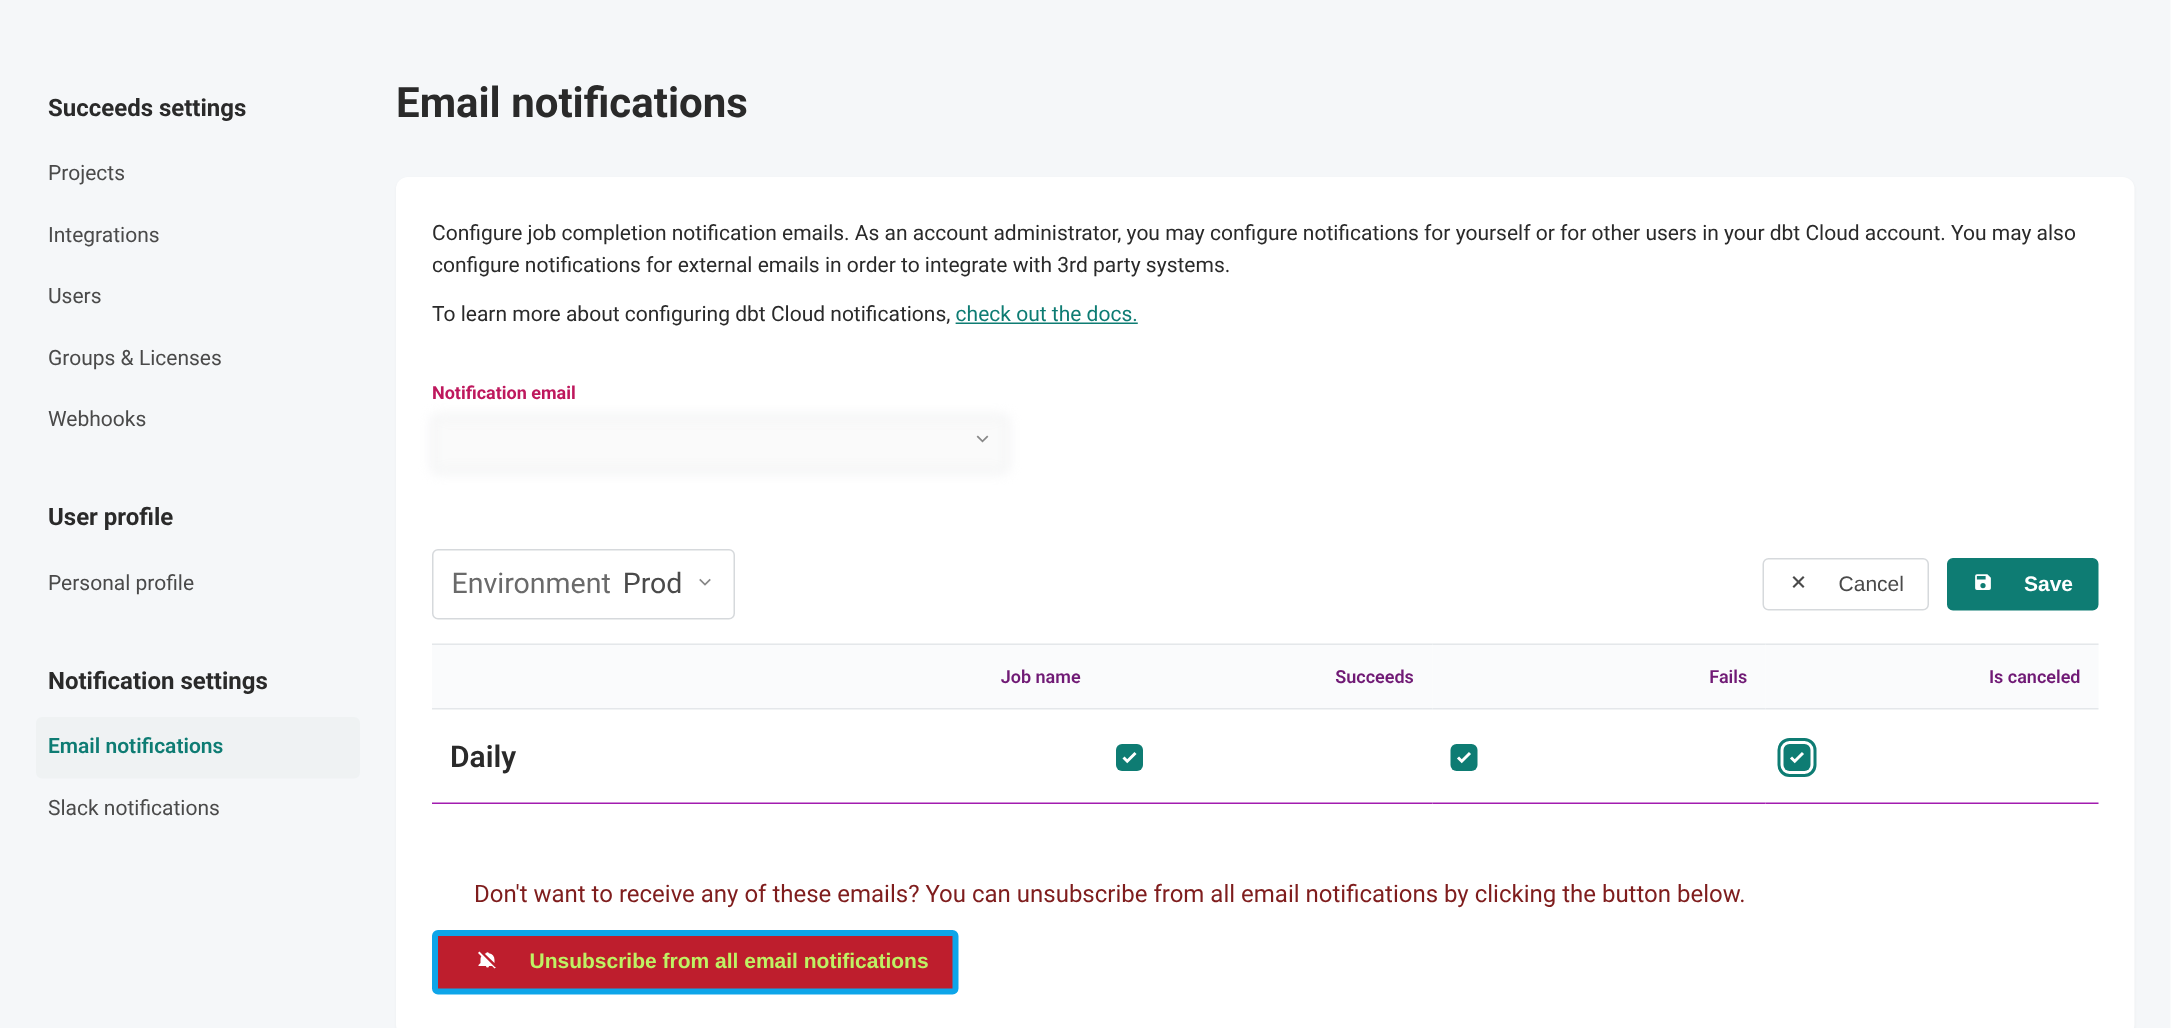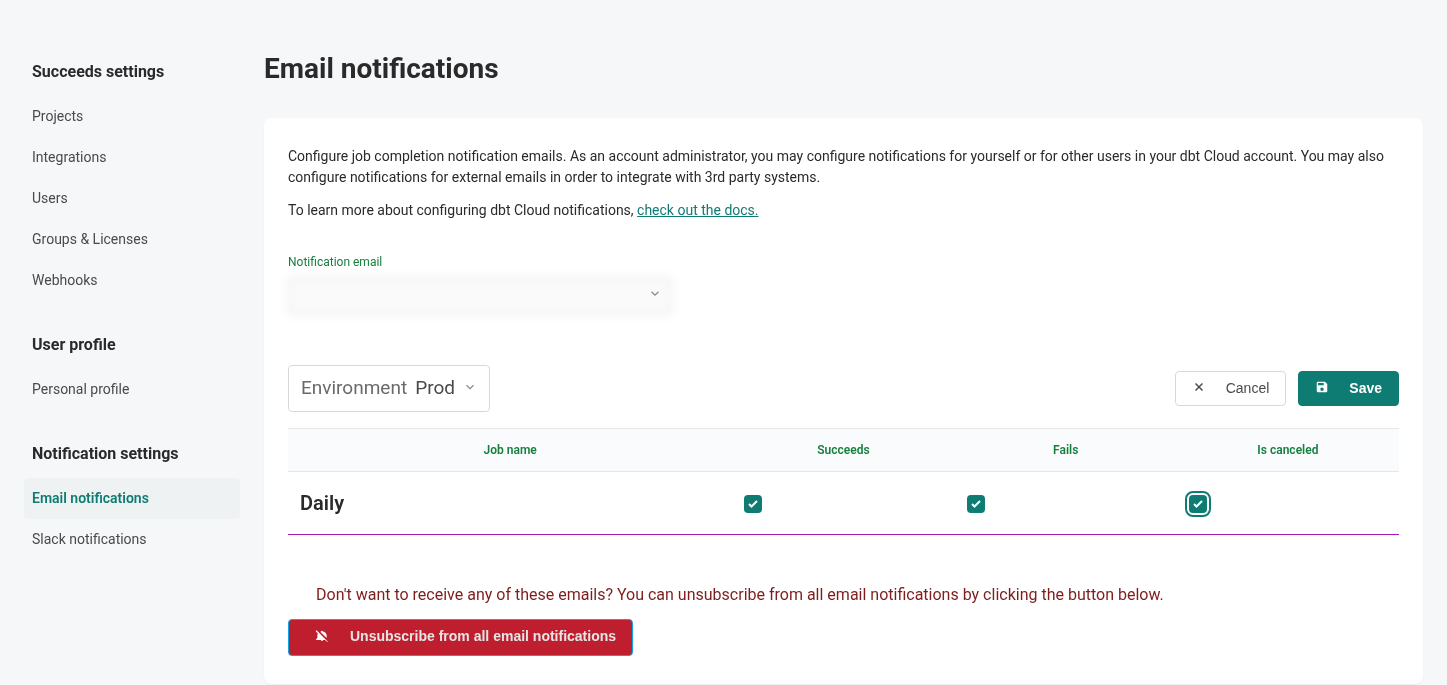--- a/index.html
+++ b/index.html
@@ -75,22 +75,22 @@
       color: #2a2a2a;
       margin-bottom: 32px;
     }
     .docs-link {
       color: #0e7c73;
       text-decoration: underline;
       cursor: pointer;
     }
     .field-label {
       font-size: 12px;
-      font-weight: 400;
-      color: #15803d;
+      font-weight: 700;
+      color: #be185d;
       margin-bottom: 6px;
     }
     .select-wrap {
       position: relative;
       display: inline-block;
     }
     .email-select {
       width: 384px;
       height: 38px;
       border: 1px solid #d6d9dc;
@@ -155,34 +155,34 @@
       color: #4a4a4a;
     }
     .btn-save {
       background: #0e7c73;
       color: #fff;
       border: 1px solid #0e7c73;
       font-weight: 600;
     }
     .btn-danger {
       background: #be1e2d;
-      color: #e5e5e5;
-      border: 1px solid #0ea5e9;
+      color: #bef264;
+      border: 4px solid #0ea5e9;
       font-weight: 600;
       padding-left: 25px;
     }
     .jobs-table {
       width: 100%;
       border-collapse: collapse;
     }
     .jobs-table th {
-      text-align: center;
+      text-align: right;
       font-size: 12px;
       font-weight: 600;
-      color: #15803d;
+      color: #701a75;
       padding: 12px;
       border-top: 1px solid #e4e7ea;
       border-bottom: 1px solid #e4e7ea;
       background: #fafbfc;
     }
     .jobs-table td {
       padding: 16px 12px;
       border-bottom: 1px solid #a21caf;
       font-size: 20px;
     }

